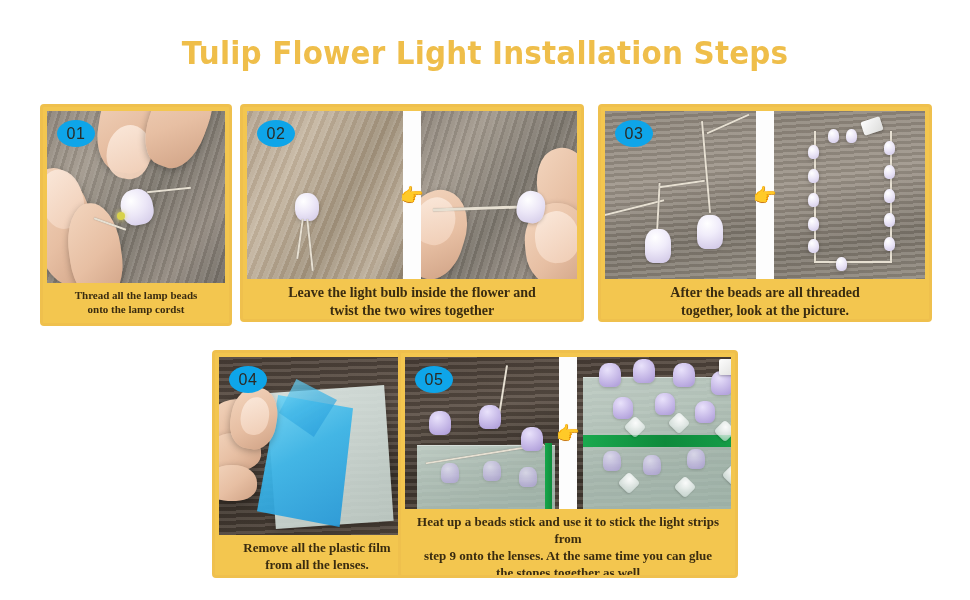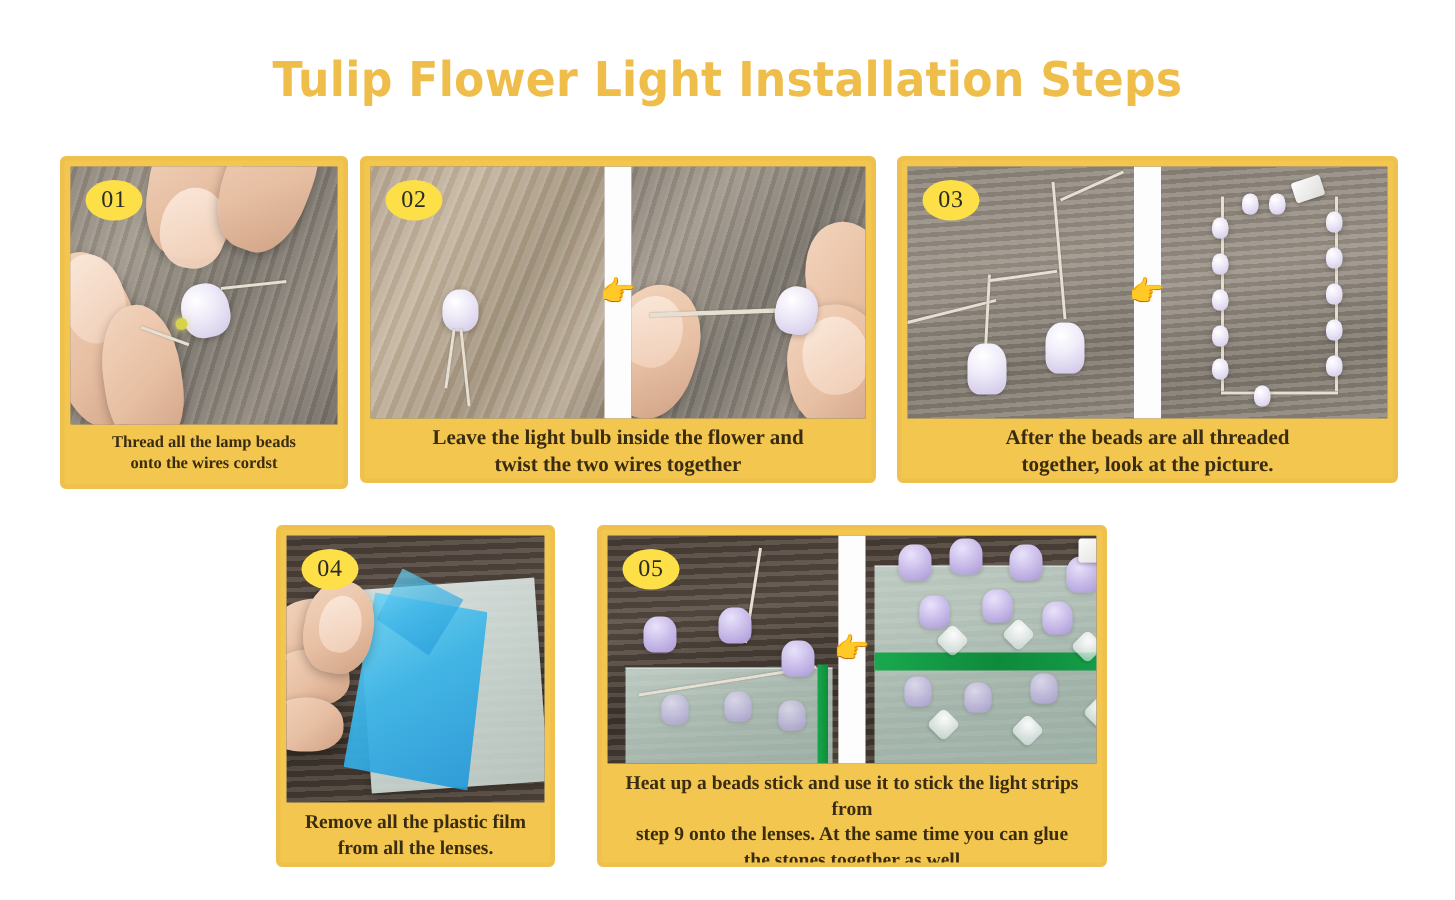--- a/index.html
+++ b/index.html
@@ -80,23 +80,23 @@
   }
 
   
   .step-badge {
     position: absolute;
     top: 9px;
     left: 10px;
     width: 38px;
     height: 27px;
     border-radius: 50%;
-    background: #fde047;
+    background: #0ea5e9;
     color: #2b2b26;
-    font-family: Liberation Serif, serif;
+    font-family: Liberation Sans, sans-serif;
     font-weight: normal;
     font-size: 16px;
     display: flex;
     align-items: center;
     justify-content: center;
     z-index: 8;
     letter-spacing: 0.5px;
   }
 
   .card-caption {
@@ -240,21 +240,21 @@
 
         <div class="bead" style="left:74px; top:78px; width:32px; height:36px; transform:rotate(-12deg);"></div>
         <div class="wire" style="left:46px; top:112px; width:34px; height:2px; transform:rotate(20deg);"></div>
         <div class="wire" style="left:100px; top:78px; width:44px; height:2px; transform:rotate(-6deg);"></div>
         <div style="position:absolute;left:70px;top:101px;width:8px;height:8px;border-radius:50%;background:#d8d24a;box-shadow:0 0 5px #e6df6a;"></div>
       </div>
       <div class="step-badge">01</div>
     </div>
     <div class="card-caption" style="font-size:11px; height:32px;">
       <div>Thread all the lamp beads</div>
-      <div>onto the wires cordst</div>
+      <div>onto the lamp cordst</div>
     </div>
   </div>
 
   <div class="step-card" style="left:240px; top:104px; width:344px; height:218px;">
     <div class="card-photo" style="height:168px;">
       <div class="photo-pane">
         <div class="wood-warm"></div>
         <div class="bead" style="left:48px; top:82px; width:24px; height:28px;"></div>
         <div class="wire" style="left:52px; top:108px; width:2px; height:40px; transform:rotate(8deg);"></div>
         <div class="wire" style="left:62px; top:108px; width:2px; height:52px; transform:rotate(-6deg);"></div>
@@ -326,21 +326,21 @@
       </div>
 
       <div class="step-badge">03</div>
     </div>
     <div class="card-caption" style="font-size:14px; height:42px;">
       <div>After the beads are all threaded</div>
       <div>together, look at the picture.</div>
     </div>
   </div>
 
-  <div class="step-card" style="left:184px; top:350px; width:186px; height:228px;">
+  <div class="step-card" style="left:212px; top:350px; width:210px; height:228px;">
     <div class="card-photo" style="height:178px;">
       <div class="photo-pane">
         <div class="wood-dark"></div>
 
         <div class="lens-plate" style="left:52px; top:32px; width:118px; height:136px; transform:rotate(-4deg);"></div>
 
         <div class="film-blue" style="left:38px; top:38px; width:96px; height:132px; clip-path: polygon(22% 0%, 100% 10%, 86% 100%, 0% 88%);"></div>
         <div class="film-blue" style="left:60px; top:22px; width:58px; height:58px; opacity:.75; clip-path: polygon(30% 0%, 100% 36%, 60% 100%, 0% 58%);"></div>
 
         <div class="finger" style="left:-10px; top:42px; width:58px; height:44px; transform:rotate(-4deg);"></div>

